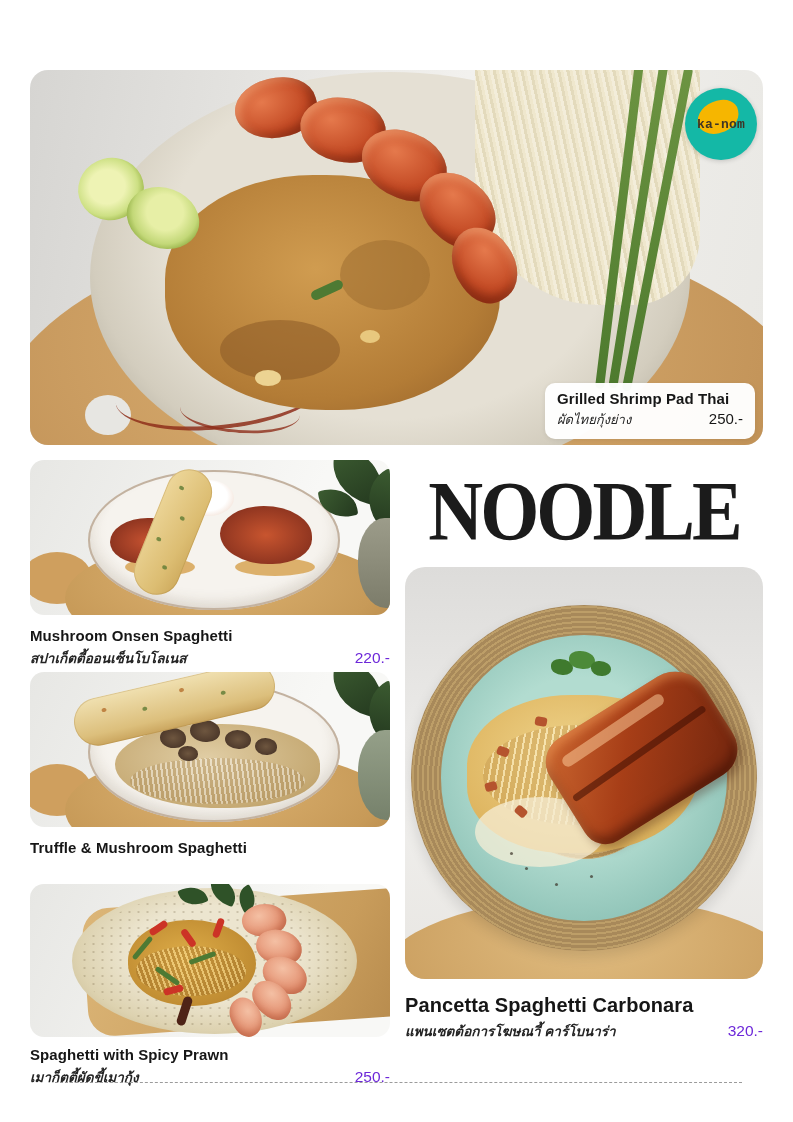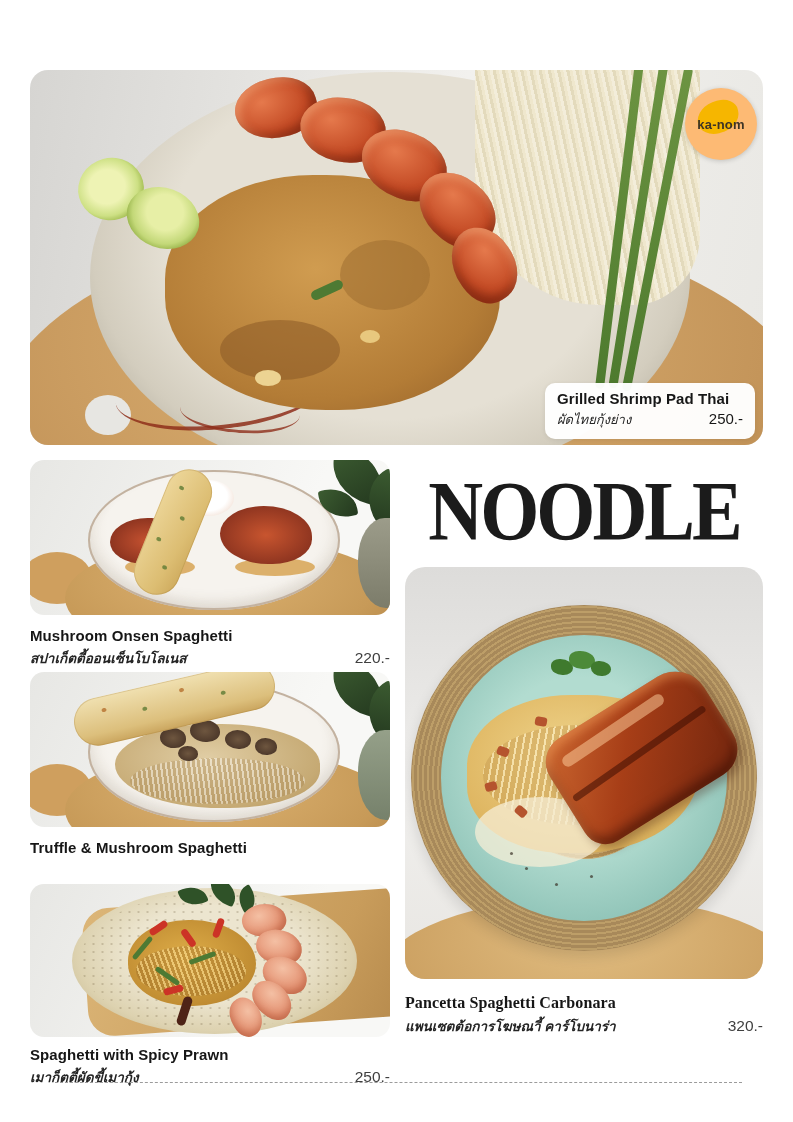--- a/index.html
+++ b/index.html
@@ -45,22 +45,22 @@
     border-radius:50%;transform:rotate(-6deg);opacity:.85;}
   .sauce2{left:150px;top:320px;width:120px;height:40px;border-bottom:3px solid #8f2f1b;
     border-radius:50%;transform:rotate(4deg);opacity:.8;}
   .hero-box{left:515px;top:313px;width:210px;height:56px;border-radius:10px;background:rgba(255,255,255,.97);
     box-sizing:border-box;padding:7px 12px 6px 12px;box-shadow:0 1px 5px rgba(0,0,0,.08);}
   .hero-name{font-size:15px;font-weight:700;color:#171717;letter-spacing:.1px;}
   .hero-row{display:flex;justify-content:space-between;align-items:baseline;margin-top:2px;}
   .hero-thai{font-style:italic;font-size:13px;color:#262626;}
   .hero-price{font-size:15px;color:#171717;}
   
-  #logo{left:685px;top:88px;width:72px;height:72px;border-radius:50%;background:#fdba74;
-    box-shadow:0 1px 5px rgba(0,0,0,.18);display:flex;align-items:center;justify-content:center;}
+  #logo{left:685px;top:88px;width:72px;height:72px;border-radius:50%;background:#14b8a6;
+    box-shadow:0 1px 5px rgba(0,0,0,.18);display:flex;align-items:center;justify-content:center;font-family:Liberation Mono, monospace;}
   .logo-blob{position:absolute;left:12px;top:13px;width:42px;height:32px;background:#f6b600;
     border-radius:58% 42% 55% 45%;transform:rotate(-14deg);}
   .logo-text{position:relative;font-size:13px;font-weight:700;color:#3d3426;letter-spacing:.2px;}
   
   .lphoto{left:30px;width:360px;border-radius:14px;
     background:linear-gradient(115deg,#e7e7e4,#f8f8f6 70%);}
   #ph-bolognese{top:460px;height:155px;}
   #ph-truffle{top:672px;height:155px;}
   #ph-prawn{top:884px;height:153px;}
   .paddle{left:35px;top:78px;width:330px;height:120px;border-radius:50%;
@@ -144,26 +144,26 @@
     background:rgba(60,12,2,.55);transform:rotate(-3deg);}
   .pancetta-shine{position:absolute;left:18px;top:16px;width:120px;height:12px;border-radius:8px;
     background:rgba(255,210,160,.5);transform:rotate(-2deg);}
   .parsley{position:absolute;border-radius:40% 60% 45% 55%;background:#3f7a2e;}
   .pepper{position:absolute;width:3px;height:3px;border-radius:50%;background:#3a3226;opacity:.7;}
   
   .caption{position:absolute;width:360px;}
   .cap-name{font-size:15px;font-weight:700;color:#161616;letter-spacing:.1px;}
   .cap-row{display:flex;justify-content:space-between;align-items:baseline;margin-top:3px;}
   .cap-thai{font-style:italic;font-size:13.5px;color:#242424;font-weight:bold;}
-  .cap-price{font-size:15.5px;color:#404040;}
+  .cap-price{font-size:15.5px;color:#6d28d9;}
   #cap-bolognese{left:30px;top:627px;}
   #cap-truffle{left:30px;top:839px;}
   #cap-prawn{left:30px;top:1046px;}
   #cap-carbonara{left:405px;top:994px;width:358px;}
-  #cap-carbonara .cap-name{font-size:16px;font-family:Liberation Serif, serif;}
+  #cap-carbonara .cap-name{font-size:20px;}
   
   #footer-line{left:55px;top:1082px;width:687px;border-top:1px dashed #9b9b9b;height:0;}
   #footer{left:55px;top:1086px;width:687px;text-align:right;font-style:italic;
     font-size:9.5px;color:#3c3c3c;line-height:1.5;}
 </style>
 </head>
 <body>
 
 <div id="page">
 

